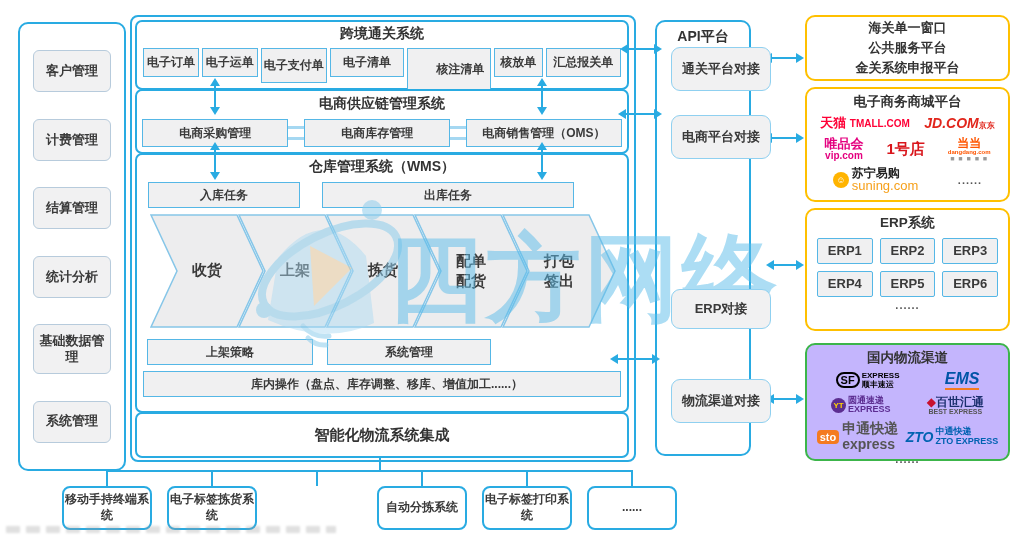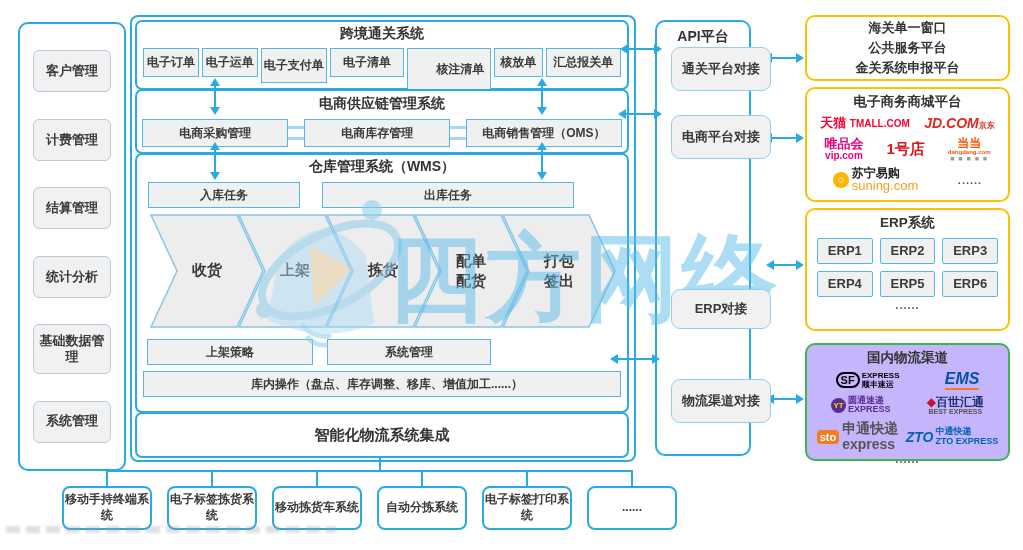--- a/index.html
+++ b/index.html
@@ -232,21 +232,20 @@
   <div class="tline" style="left:106px;top:470px;width:527px;height:2px;"></div>
   <div class="tline" style="left:106px;top:470px;width:2px;height:16px;"></div>
   <div class="tline" style="left:211px;top:470px;width:2px;height:16px;"></div>
   <div class="tline" style="left:316px;top:470px;width:2px;height:16px;"></div>
   <div class="tline" style="left:421px;top:470px;width:2px;height:16px;"></div>
   <div class="tline" style="left:526px;top:470px;width:2px;height:16px;"></div>
   <div class="tline" style="left:631px;top:470px;width:2px;height:16px;"></div>
 
   <div class="bbox" style="left:62px;">移动手持终端系统</div>
   <div class="bbox" style="left:167px;">电子标签拣货系统</div>
-  <div class="bbox" style="left:272px;">移动拣货车系统</div>
   <div class="bbox" style="left:377px;">自动分拣系统</div>
   <div class="bbox" style="left:482px;">电子标签打印系统</div>
   <div class="bbox" style="left:587px;">......</div>
 
   <div class="varrow" style="left:214px;top:80px;height:33px;"></div>
   <div class="varrow" style="left:541px;top:80px;height:33px;"></div>
   <div class="varrow" style="left:214px;top:144px;height:34px;"></div>
   <div class="varrow" style="left:541px;top:144px;height:34px;"></div>
 
   <div class="harrow" style="left:622px;top:48px;width:38px;"></div>

